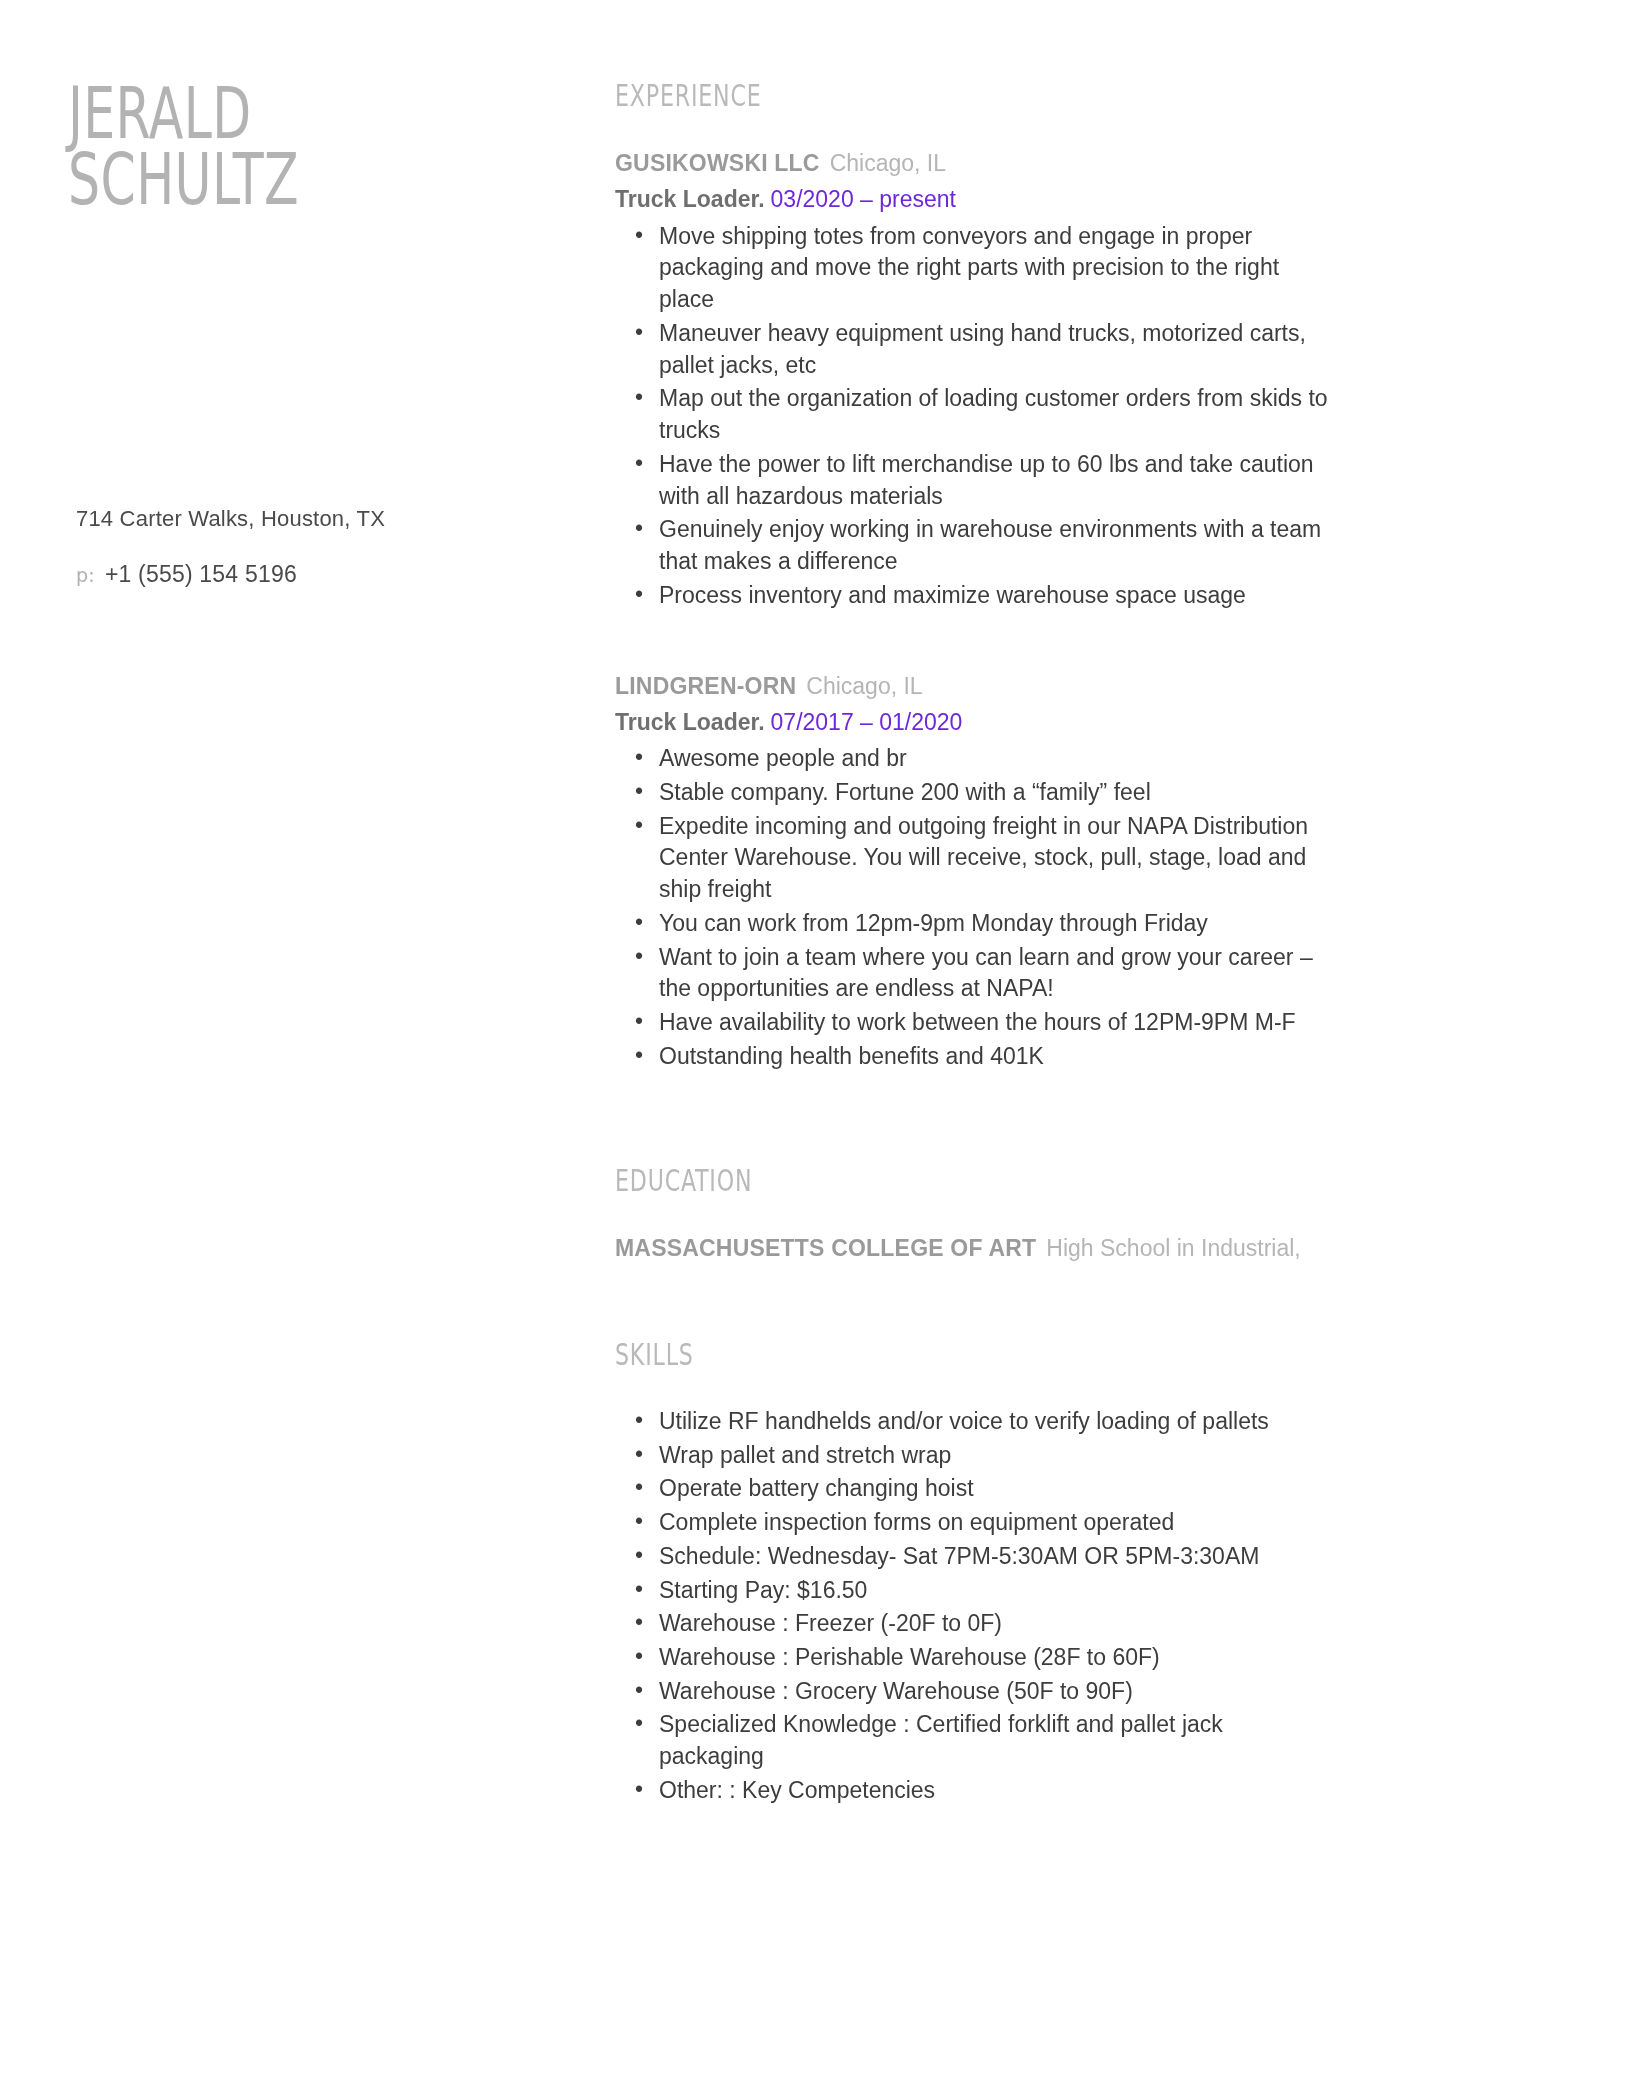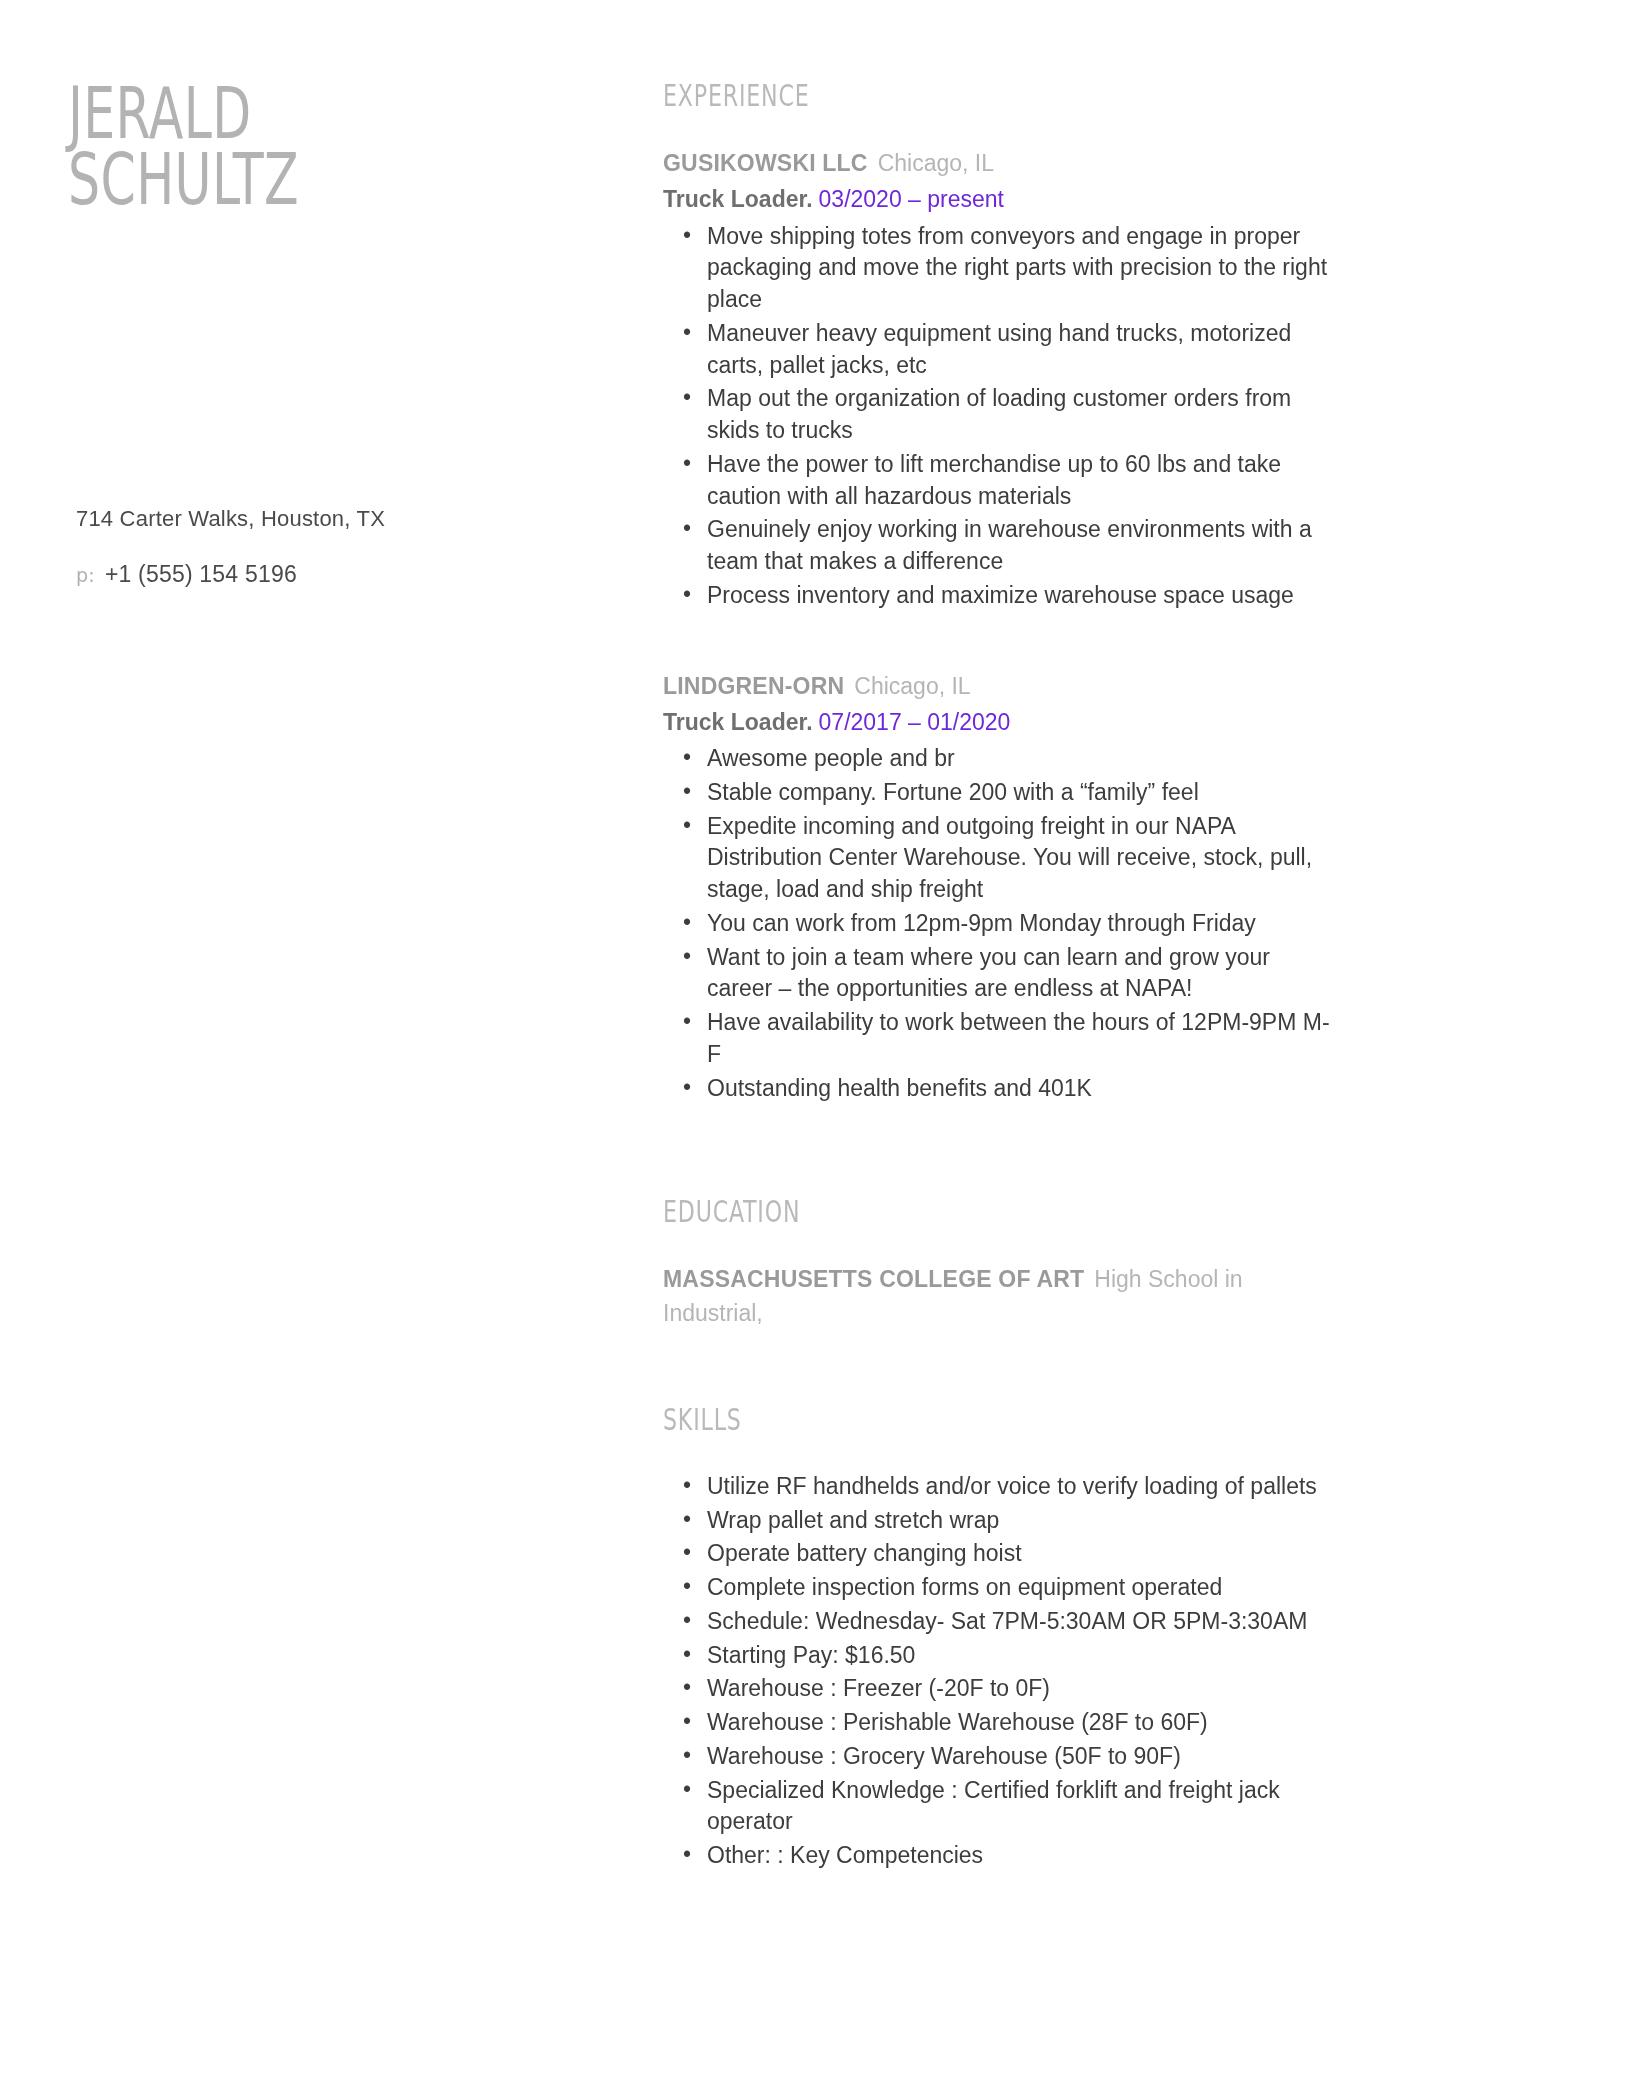--- a/index.html
+++ b/index.html
@@ -14,21 +14,20 @@
     font-family: "Liberation Sans", sans-serif;
     color: #3b3b3b;
     position: relative;
   }
   .page {
     width: 1412px;
     min-height: 2098px;
     padding: 70px 80px 60px 60px;
     display: flex;
     align-items: flex-start;
-    gap: 48px;
   }
   
   .left-col {
     width: 545px;
     flex: 0 0 545px;
     padding-left: 8px;
     padding-top: 10px;
   }
   .name-block {
     font-family: "DejaVu Sans Condensed", "Liberation Sans Narrow", "Liberation Sans", sans-serif;
@@ -223,19 +222,19 @@
       <ul class="bullets skills-list">
         <li>Utilize RF handhelds and/or voice to verify loading of pallets</li>
         <li>Wrap pallet and stretch wrap</li>
         <li>Operate battery changing hoist</li>
         <li>Complete inspection forms on equipment operated</li>
         <li>Schedule: Wednesday- Sat 7PM-5:30AM OR 5PM-3:30AM</li>
         <li>Starting Pay: $16.50</li>
         <li>Warehouse : Freezer (-20F to 0F)</li>
         <li>Warehouse : Perishable Warehouse (28F to 60F)</li>
         <li>Warehouse : Grocery Warehouse (50F to 90F)</li>
-        <li>Specialized Knowledge : Certified forklift and freight jack operator</li>
+        <li>Specialized Knowledge : Certified forklift and pallet jack packaging</li>
         <li>Other: : Key Competencies</li>
       </ul>
     </div>
 
   </div>
 </div>
 
 </body></html>

